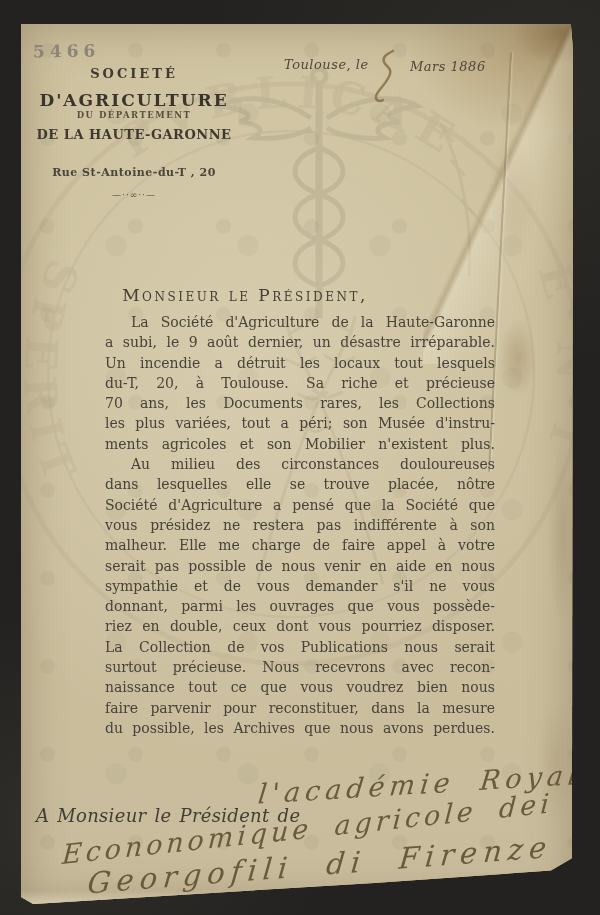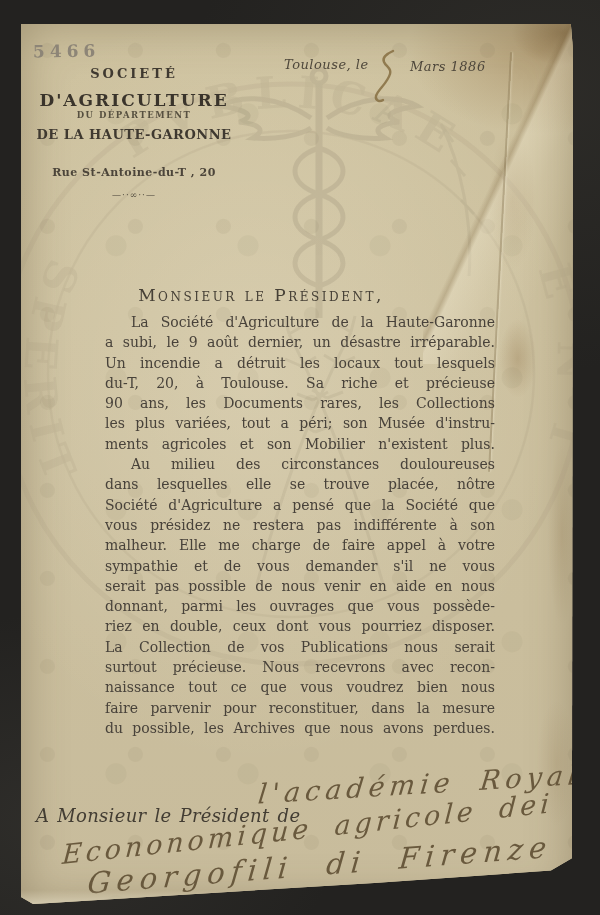--- a/index.html
+++ b/index.html
@@ -48,21 +48,21 @@
   .mh2{font-size:17px;font-weight:bold;letter-spacing:2px;margin-top:9px;color:#3a342b;}
   .mh3{font-size:8.5px;font-weight:bold;letter-spacing:1.5px;margin-top:0;color:#575040;}
   .mh4{font-size:13px;font-weight:bold;letter-spacing:.5px;margin-top:7px;}
   .mh5{font-size:11px;font-weight:600;letter-spacing:.5px;margin-top:24px;color:#4c453a;}
   .mhdiv{font-size:9px;letter-spacing:1px;margin-top:11px;color:#5a5346;}
   .dateline{position:absolute;left:0;top:33px;width:552px;font-style:italic;
             font-size:13px;color:#4e473b;letter-spacing:.5px;}
   .place{position:absolute;left:263px;top:0;}
   .monthyear{position:absolute;left:389px;top:2px;}
   .day5{position:absolute;left:345px;top:-14px;width:40px;height:62px;}
-  .salutation{position:absolute;left:16px;top:261px;width:448px;text-align:center;
+  .salutation{position:absolute;left:0;top:261px;width:448px;text-align:center;
             font-variant:small-caps;font-size:17px;letter-spacing:2.5px;color:#464036;}
   .body-col{position:absolute;left:84px;top:288px;width:390px;font-size:14px;
             line-height:20.3px;color:#48423a;word-spacing:-.3px;}
   .para .bline{text-align:justify;text-align-last:justify;}
   .para .bline:first-child{text-indent:26px;}
   .footer-printed{position:absolute;left:15px;top:781px;font-style:italic;font-size:18px;
             letter-spacing:.3px;word-spacing:2px;color:#433d33;}
   
   .hand{position:absolute;font-style:italic;color:rgba(97,80,53,.92);white-space:nowrap;}
   .hw1{left:237px;top:744px;font-size:27px;letter-spacing:5px;word-spacing:12px;
@@ -142,32 +142,32 @@
     </div>
 
     <div class="salutation">Monsieur le Président,</div>
 
     <div class="body-col">
       <div class="para">
           <div class="bline">La Société d'Agriculture de la Haute-Garonne</div>
           <div class="bline">a subi, le 9 août dernier, un désastre irréparable.</div>
           <div class="bline">Un incendie a détruit les locaux tout lesquels</div>
           <div class="bline">du-T, 20, à Toulouse. Sa riche et précieuse</div>
-          <div class="bline">90 ans, les Documents rares, les Collections</div>
+          <div class="bline">70 ans, les Documents rares, les Collections</div>
           <div class="bline">les plus variées, tout a péri; son Musée d'instru-</div>
           <div class="bline">ments agricoles et son Mobilier n'existent plus.</div>
         </div>
       <div class="para">
           <div class="bline">Au milieu des circonstances douloureuses</div>
           <div class="bline">dans lesquelles elle se trouve placée, nôtre</div>
           <div class="bline">Société d'Agriculture a pensé que la Société que</div>
           <div class="bline">vous présidez ne restera pas indifférente à son</div>
           <div class="bline">malheur. Elle me charge de faire appel à votre</div>
+          <div class="bline">serait pas possible de nous venir en aide en nous</div>
           <div class="bline">sympathie et de vous demander s'il ne vous</div>
-          <div class="bline">serait pas possible de nous venir en aide en nous</div>
           <div class="bline">donnant, parmi les ouvrages que vous possède-</div>
           <div class="bline">riez en double, ceux dont vous pourriez disposer.</div>
           <div class="bline">La Collection de vos Publications nous serait</div>
           <div class="bline">surtout précieuse. Nous recevrons avec recon-</div>
           <div class="bline">naissance tout ce que vous voudrez bien nous</div>
           <div class="bline">faire parvenir pour reconstituer, dans la mesure</div>
           <div class="bline">du possible, les Archives que nous avons perdues.</div>
         </div>
     </div>
 

